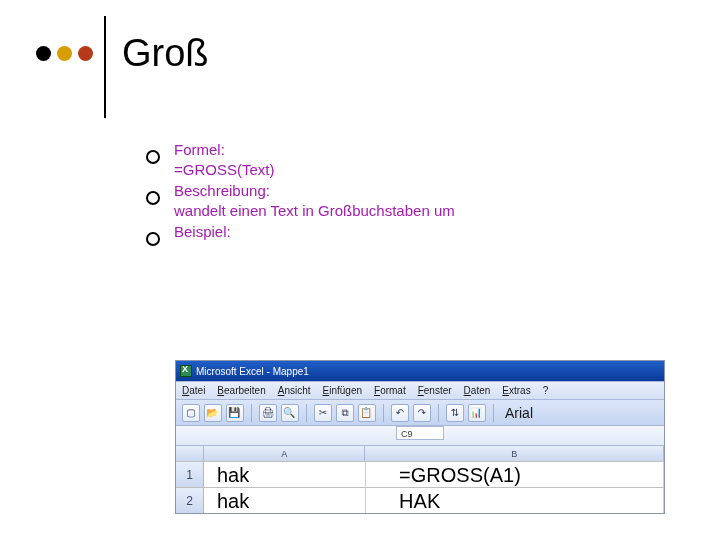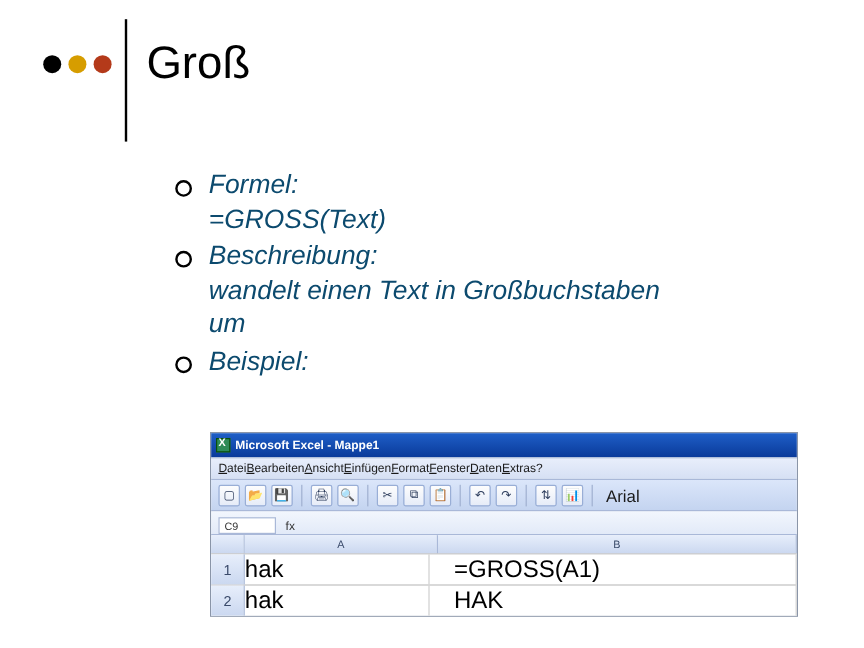--- a/index.html
+++ b/index.html
@@ -53,25 +53,24 @@
       left: 146px;
       top: 140px;
       width: 420px;
     }
     .bullet-list {
       list-style: none;
     }
     .bullet-item {
       position: relative;
       padding-left: 28px;
-      font-size: 22px;
+      font-size: 15px;
       line-height: 1.3;
-      color: #0c4a6e;
+      color: #a21caf;
       margin-bottom: 2px;
-      font-style: italic;
     }
     .bullet-item::before {
       content: "";
       position: absolute;
       left: 0;
       top: 10px;
       width: 10px;
       height: 10px;
       border-radius: 50%;
       border: 2px solid #000000;
@@ -108,28 +107,29 @@
       position: absolute;
       left: 1px;
       top: -2px;
       font-size: 9px;
       color: #ffffff;
       font-weight: bold;
     }
     .excel-title {
       color: #ffffff;
       font-size: 10px;
-      font-weight: bold;
+      font-weight: normal;
     }
     .excel-menubar {
       height: 18px;
       background: linear-gradient(#e8eefb, #d6e0f4);
       display: flex;
       align-items: center;
       padding: 4px 6px;
+      gap: 12px;
       font-size: 10px;
       color: #1a1a1a;
       border-top: 1px solid #a9b8d8;
     }
     .excel-menubar span { text-decoration: underline; text-decoration-color: transparent; }
     .excel-menubar span::first-letter { text-decoration: underline; }
     .excel-toolbar {
       height: 26px;
       background: linear-gradient(#dbe6fa, #c4d4f0);
       display: flex;
@@ -158,26 +158,27 @@
     }
     .tb-font {
       font-size: 14px;
       color: #1a1a1a;
       margin-left: 4px;
     }
     .excel-formula {
       height: 20px;
       background: linear-gradient(#f2f6fd, #e2eaf8);
       display: flex;
-      align-items: flex-end;
+      align-items: center;
       padding: 0 6px;
       gap: 8px;
       font-size: 10px;
       color: #333333;
       border-top: 1px solid #a9b8d8;
+      flex-direction: column;
     }
     .cellref {
       width: 48px;
       height: 14px;
       background: #fff;
       border: 1px solid #a9b8d8;
       padding: 0 4px;
       line-height: 14px;
       font-size: 9px;
     }
@@ -215,21 +216,21 @@
       width: 28px;
       background: linear-gradient(#e7eefb, #cbd8f0);
       border-right: 1px solid #a9b8d8;
       font-size: 12px;
       color: #3a4a6a;
       text-align: center;
       line-height: 26px;
     }
     .cell {
       border-right: 1px solid #d0d0d0;
-      padding: 0 0;
+      padding: 0 13px;
       font-size: 20px;
       line-height: 26px;
       color: #000000;
     }
     .cell.a { flex: 0.7; }
     .cell.b { flex: 1.3; margin-left: 20px; }
   </style>
 </head>
 <body>
 

